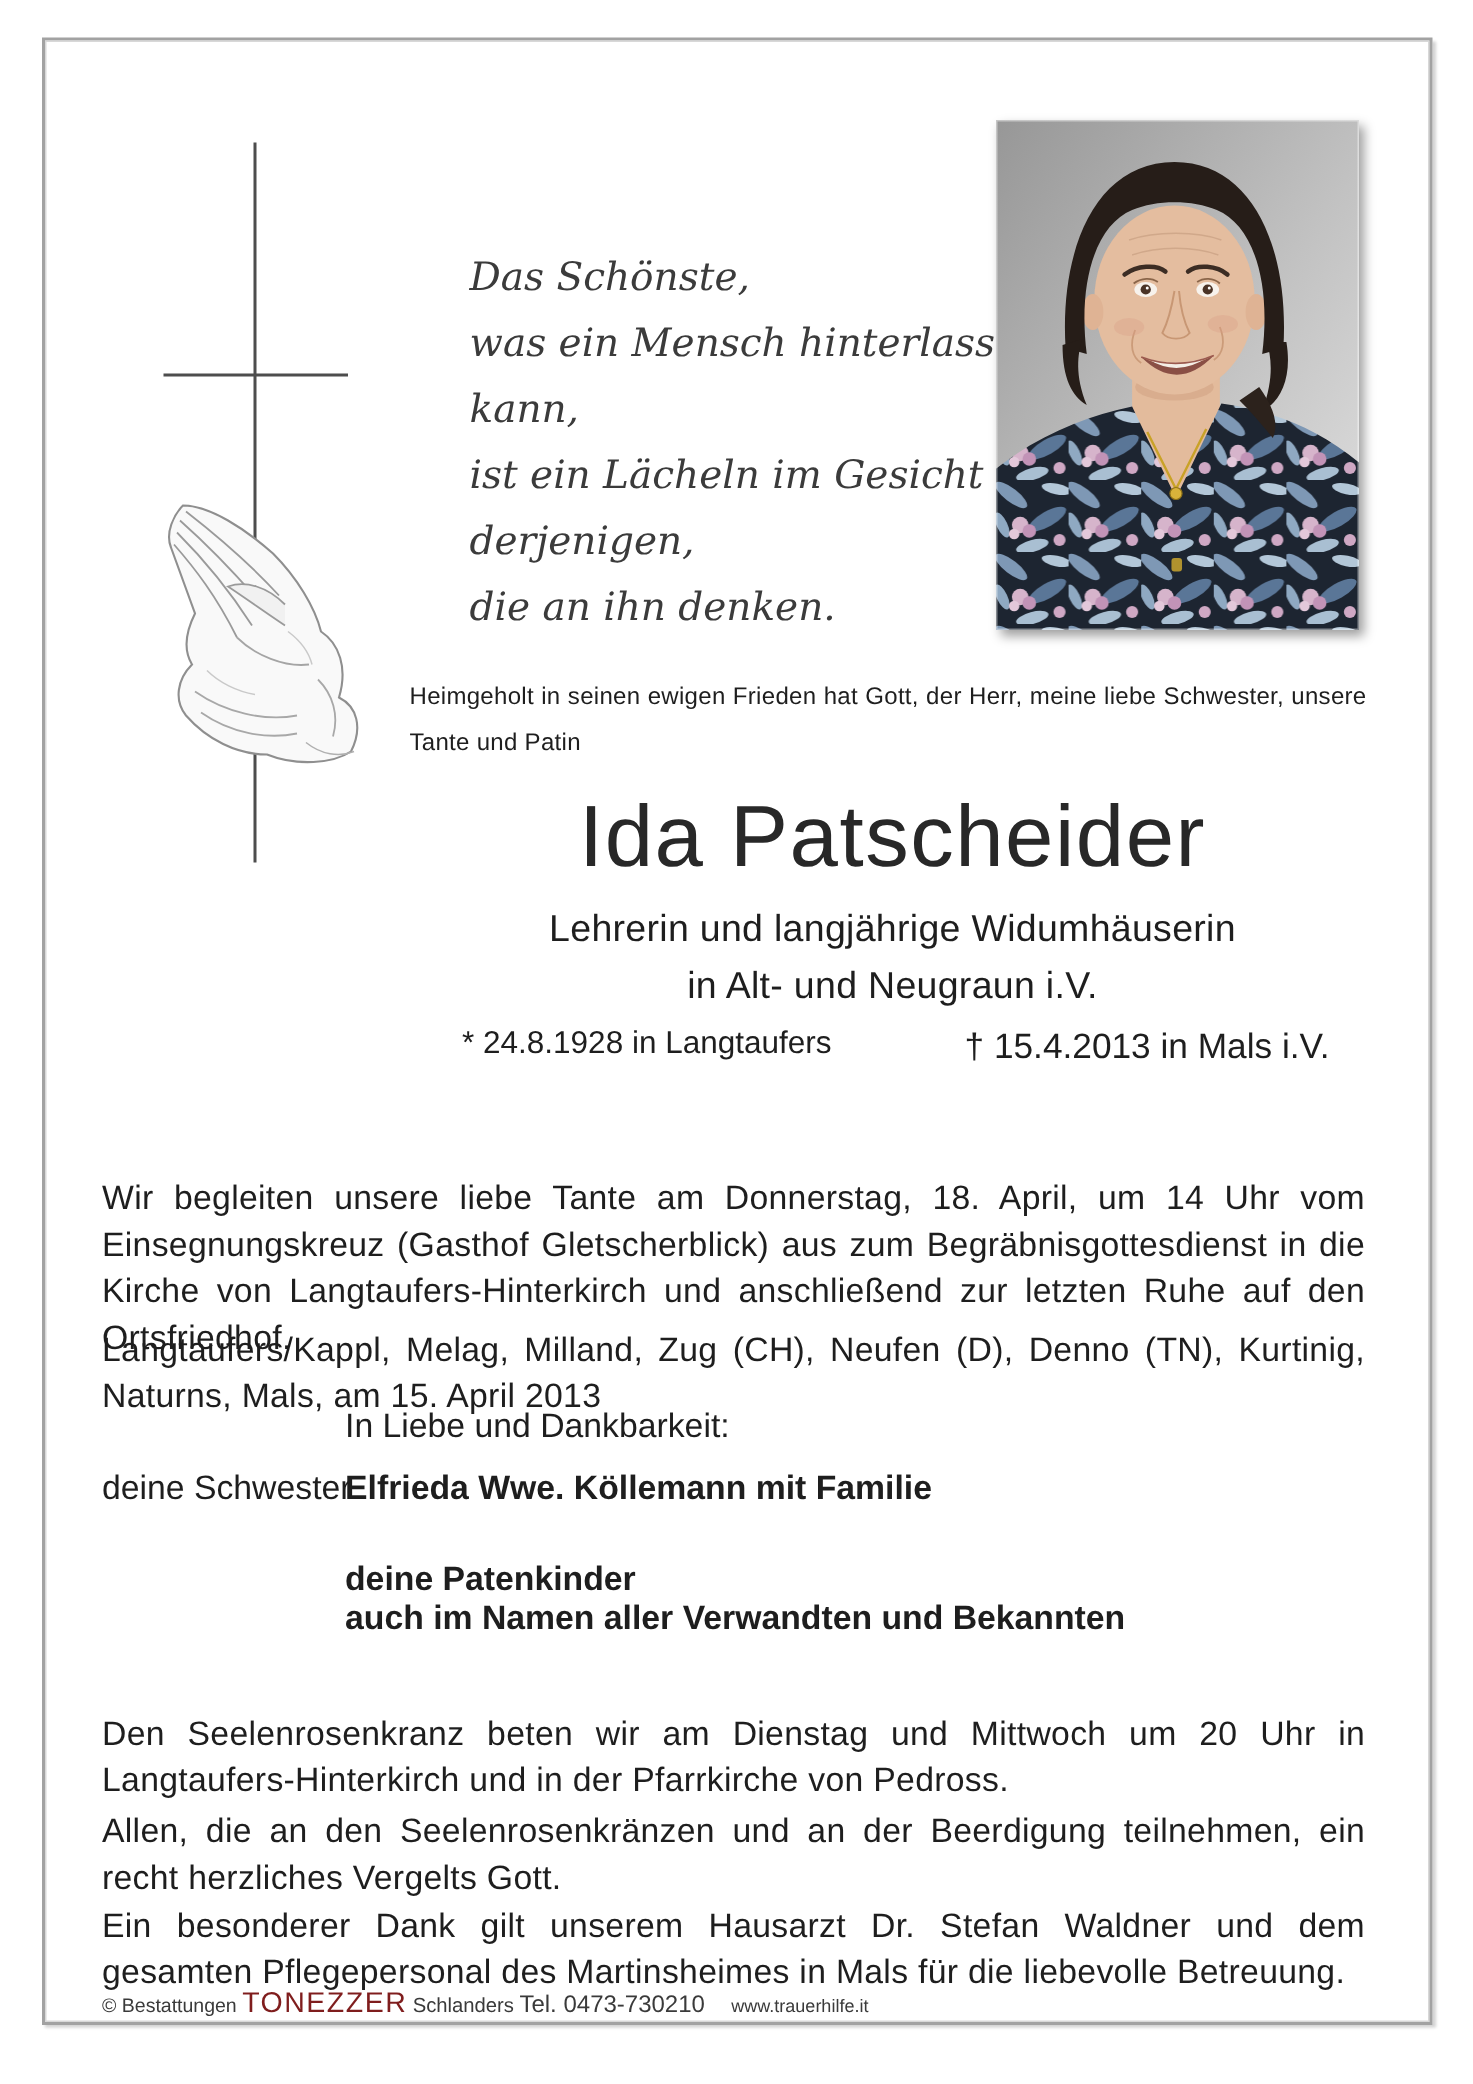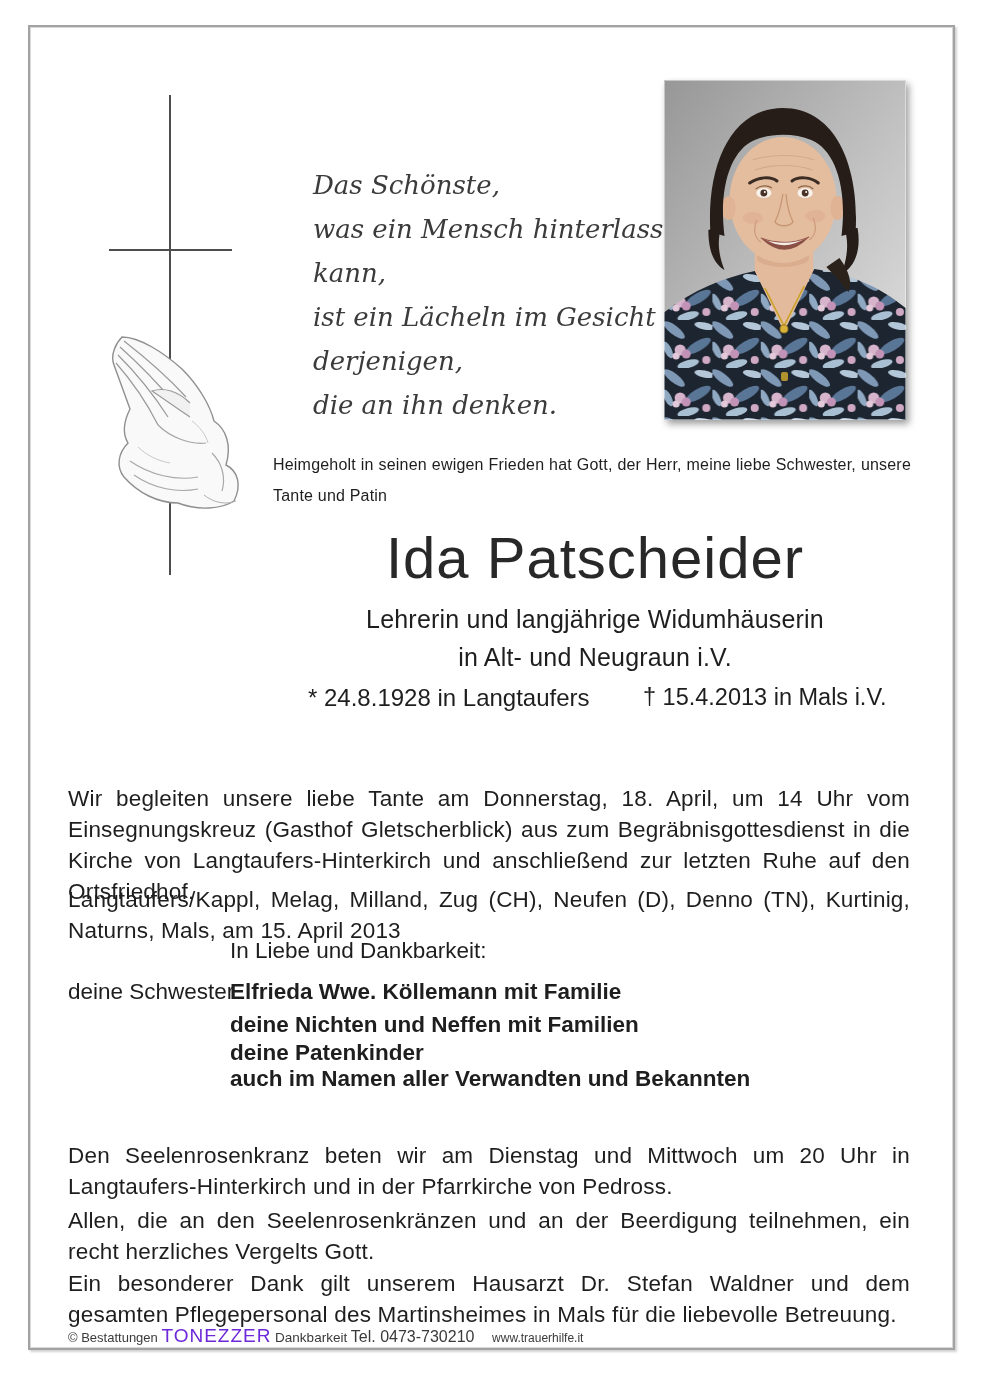--- a/index.html
+++ b/index.html
@@ -14,37 +14,37 @@
   .quote{position:absolute;left:313px;top:163px;width:420px;
          font-family:"DejaVu Serif",serif;font-style:italic;font-size:26px;line-height:44px;color:#3b3b3b;}
   
   .intro{position:absolute;left:273px;top:449px;width:638px;font-size:16px;line-height:31px;
          text-align:justify;letter-spacing:.2px;}
   
   .nameblock{position:absolute;left:295px;top:527px;width:600px;text-align:center;}
   .name{font-size:58px;font-weight:400;letter-spacing:1px;color:#282828;line-height:62px;margin:0;}
   .role1{font-size:25px;margin-top:16px;letter-spacing:.2px;}
   .role2{font-size:25px;margin-top:9px;letter-spacing:.2px;}
-  .birth{position:absolute;left:308px;top:684px;font-size:24px;}
+  .birth{position:absolute;left:308px;top:684px;font-size:21px;}
   .death{position:absolute;left:643px;top:684px;font-size:23.5px;}
   
   .par{position:absolute;left:68px;width:842px;font-size:22.5px;line-height:31px;
        text-align:justify;letter-spacing:.2px;}
   .p-funeral{top:760px;}
   .p-places{top:861px;}
   .p-rosary{top:1117px;}
   .p-thanks1{top:1182px;}
   .p-thanks2{top:1245px;}
   .gratitude{position:absolute;left:230px;top:938px;font-size:22.5px;}
   .relation{position:absolute;left:68px;top:979px;font-size:22.5px;}
   .m-line{position:absolute;left:230px;font-size:22.5px;font-weight:bold;}
   .m1{top:979px;} .m2{top:1012px;} .m3{top:1040px;} .m4{top:1066px;}
   
   .footer{position:absolute;left:68px;top:1325px;font-size:13px;color:#3a3a3a;white-space:nowrap;}
-  .footer .brand{font-size:19px;letter-spacing:1px;color:#6d28d9;}
+  .footer .brand{font-size:19px;letter-spacing:1px;color:#7f1d1d;}
   .footer .city{font-size:13.5px;}
   .footer .tel{font-size:16px;}
   .footer .web{font-size:12px;margin-left:14px;}
   
   .photo{position:absolute;left:664px;top:80px;width:242px;height:340px;
          box-shadow:3px 4px 7px rgba(0,0,0,.38);}
   .hands{position:absolute;left:94px;top:325px;width:168px;height:202px;}
 </style>
 </head>
 <body>
@@ -148,28 +148,27 @@
   </div>
   <div class="birth">* 24.8.1928 in Langtaufers</div>
   <div class="death">† 15.4.2013 in Mals i.V.</div>
 
   <p class="par p-funeral">Wir begleiten unsere liebe Tante am Donnerstag, 18. April, um 14 Uhr vom Einsegnungskreuz (Gasthof Gletscherblick) aus zum Begräbnisgottesdienst in die Kirche von Langtaufers-Hinterkirch und anschließend zur letzten Ruhe auf den Ortsfriedhof.</p>
   <p class="par p-places">Langtaufers/Kappl, Melag, Milland, Zug (CH), Neufen (D), Denno (TN), Kurtinig, Naturns, Mals, am 15. April 2013</p>
 
   <div class="gratitude">In Liebe und Dankbarkeit:</div>
   <div class="relation">deine Schwester</div>
   <div class="m-line m1">Elfrieda Wwe. Köllemann mit Familie</div>
-  <div class="m-line m2">deine Nichten und Neffen mit Familien</div>
   <div class="m-line m3">deine Patenkinder</div>
   <div class="m-line m4">auch im Namen aller Verwandten und Bekannten</div>
 
   <p class="par p-rosary">Den Seelenrosenkranz beten wir am Dienstag und Mittwoch um 20 Uhr in Langtaufers-Hinterkirch und in der Pfarrkirche von Pedross.</p>
   <p class="par p-thanks1">Allen, die an den Seelenrosenkränzen und an der Beerdigung teilnehmen, ein recht herzliches Vergelts Gott.</p>
   <p class="par p-thanks2">Ein besonderer Dank gilt unserem Hausarzt Dr. Stefan Waldner und dem gesamten Pflegepersonal des Martinsheimes in Mals für die liebevolle Betreuung.</p>
 
   <div class="footer">
     <span>© Bestattungen</span>
     <span class="brand">TONEZZER</span>
-    <span class="city">Dankbarkeit</span>
+    <span class="city">Schlanders</span>
     <span class="tel">Tel. 0473-730210</span>
     <span class="web">www.trauerhilfe.it</span>
   </div>
 </div>
 
 </body></html>

